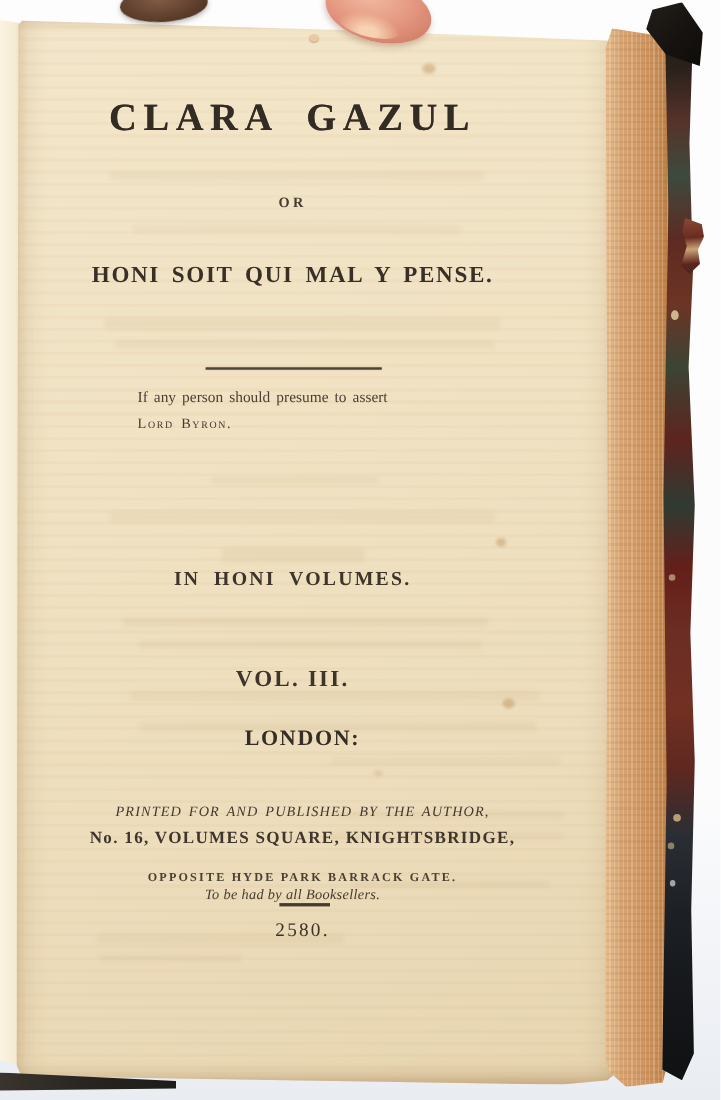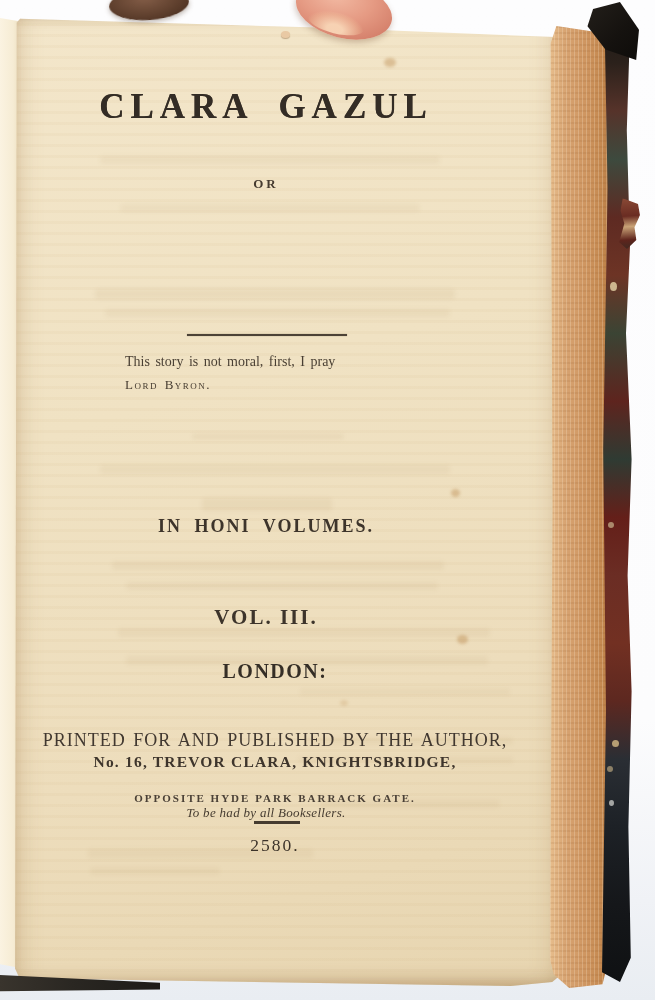--- a/index.html
+++ b/index.html
@@ -128,21 +128,21 @@
     font-size:14px;line-height:22px;color:#493f33;word-spacing:2px;
   }
   .t-attrib{
     font-variant:small-caps;letter-spacing:1.5px;
     font-size:13px;padding-top:1px;color:#453b30;
   }
   .t-volumes{top:516px;font-size:18px;font-weight:bold;letter-spacing:2px;word-spacing:6px;color:#3d342b;}
   .t-vol{top:605px;font-size:21px;font-weight:bold;letter-spacing:2px;color:#3d342b;}
   .shift{transform:translateX(9px);}
   .t-london{top:660px;font-size:20px;font-weight:bold;letter-spacing:1.5px;color:#352e26;}
-  .t-printed{top:730px;font-size:18px;letter-spacing:1px;word-spacing:2px;color:#413830;}
+  .t-printed{top:730px;font-size:13px;letter-spacing:1px;word-spacing:2px;color:#413830;font-style:italic;}
   .t-address{top:753px;font-size:15.5px;font-weight:600;letter-spacing:1.2px;color:#3e352c;}
   .t-address2{top:780px;font-size:11px;font-weight:bold;letter-spacing:2px;color:#4a4036;margin-top:12px;}
   .t-note{top:805px;font-size:13px;font-style:italic;color:#453b30;letter-spacing:.3px;}
   .rule2{
     top:821px;left:50%;right:auto;width:46px;height:2.5px;margin-left:-12px;
     background:#453b2f;
   }
   .t-year{top:835px;font-size:17.5px;letter-spacing:2px;color:#3c332a;}
 </style>
 </head>
@@ -177,30 +177,31 @@
   <div>
     <i class="stain" style="left:384px;top:58px;width:12px;height:9px"></i>
     <i class="stain" style="left:451px;top:489px;width:9px;height:8px"></i>
     <i class="stain" style="left:457px;top:635px;width:11px;height:9px"></i>
     <i class="stain" style="left:340px;top:700px;width:8px;height:6px;opacity:.5"></i>
   </div>
 
   <div class="text">
     <h1 class="t-title">CLARA GAZUL</h1>
     <div class="t-or">OR</div>
+    <div class="t-sub">HONI SOIT QUI MAL Y PENSE.</div>
     <div class="rule1"></div>
     <div class="t-epigraph">
-      <div>This story is not moral, first, I pray</div>
+      <div>If any person should presume to assert</div>
       <div class="t-attrib">Lord Byron.</div>
     </div>
     <div class="t-volumes">IN HONI VOLUMES.</div>
     <div class="t-vol">VOL. III.</div>
     <div class="t-london shift">LONDON:</div>
     <div class="t-printed shift">PRINTED FOR AND PUBLISHED BY THE AUTHOR,</div>
-    <div class="t-address shift">No. 16, TREVOR CLARA, KNIGHTSBRIDGE,</div>
+    <div class="t-address shift">No. 16, VOLUMES SQUARE, KNIGHTSBRIDGE,</div>
     <div class="t-address2 shift">OPPOSITE HYDE PARK BARRACK GATE.</div>
     <div class="t-note">To be had by all Booksellers.</div>
     <div class="rule2"></div>
     <div class="t-year shift">2580.</div>
   </div>
 
   <div class="fore-edge"></div>
   <div class="board">
     <i class="fleck" style="left:12px;top:268px;width:7px;height:9px;background:#d8c49a;opacity:.9"></i>
     <i class="fleck" style="left:10px;top:508px;width:6px;height:6px;background:#c9b68e;opacity:.7"></i>

